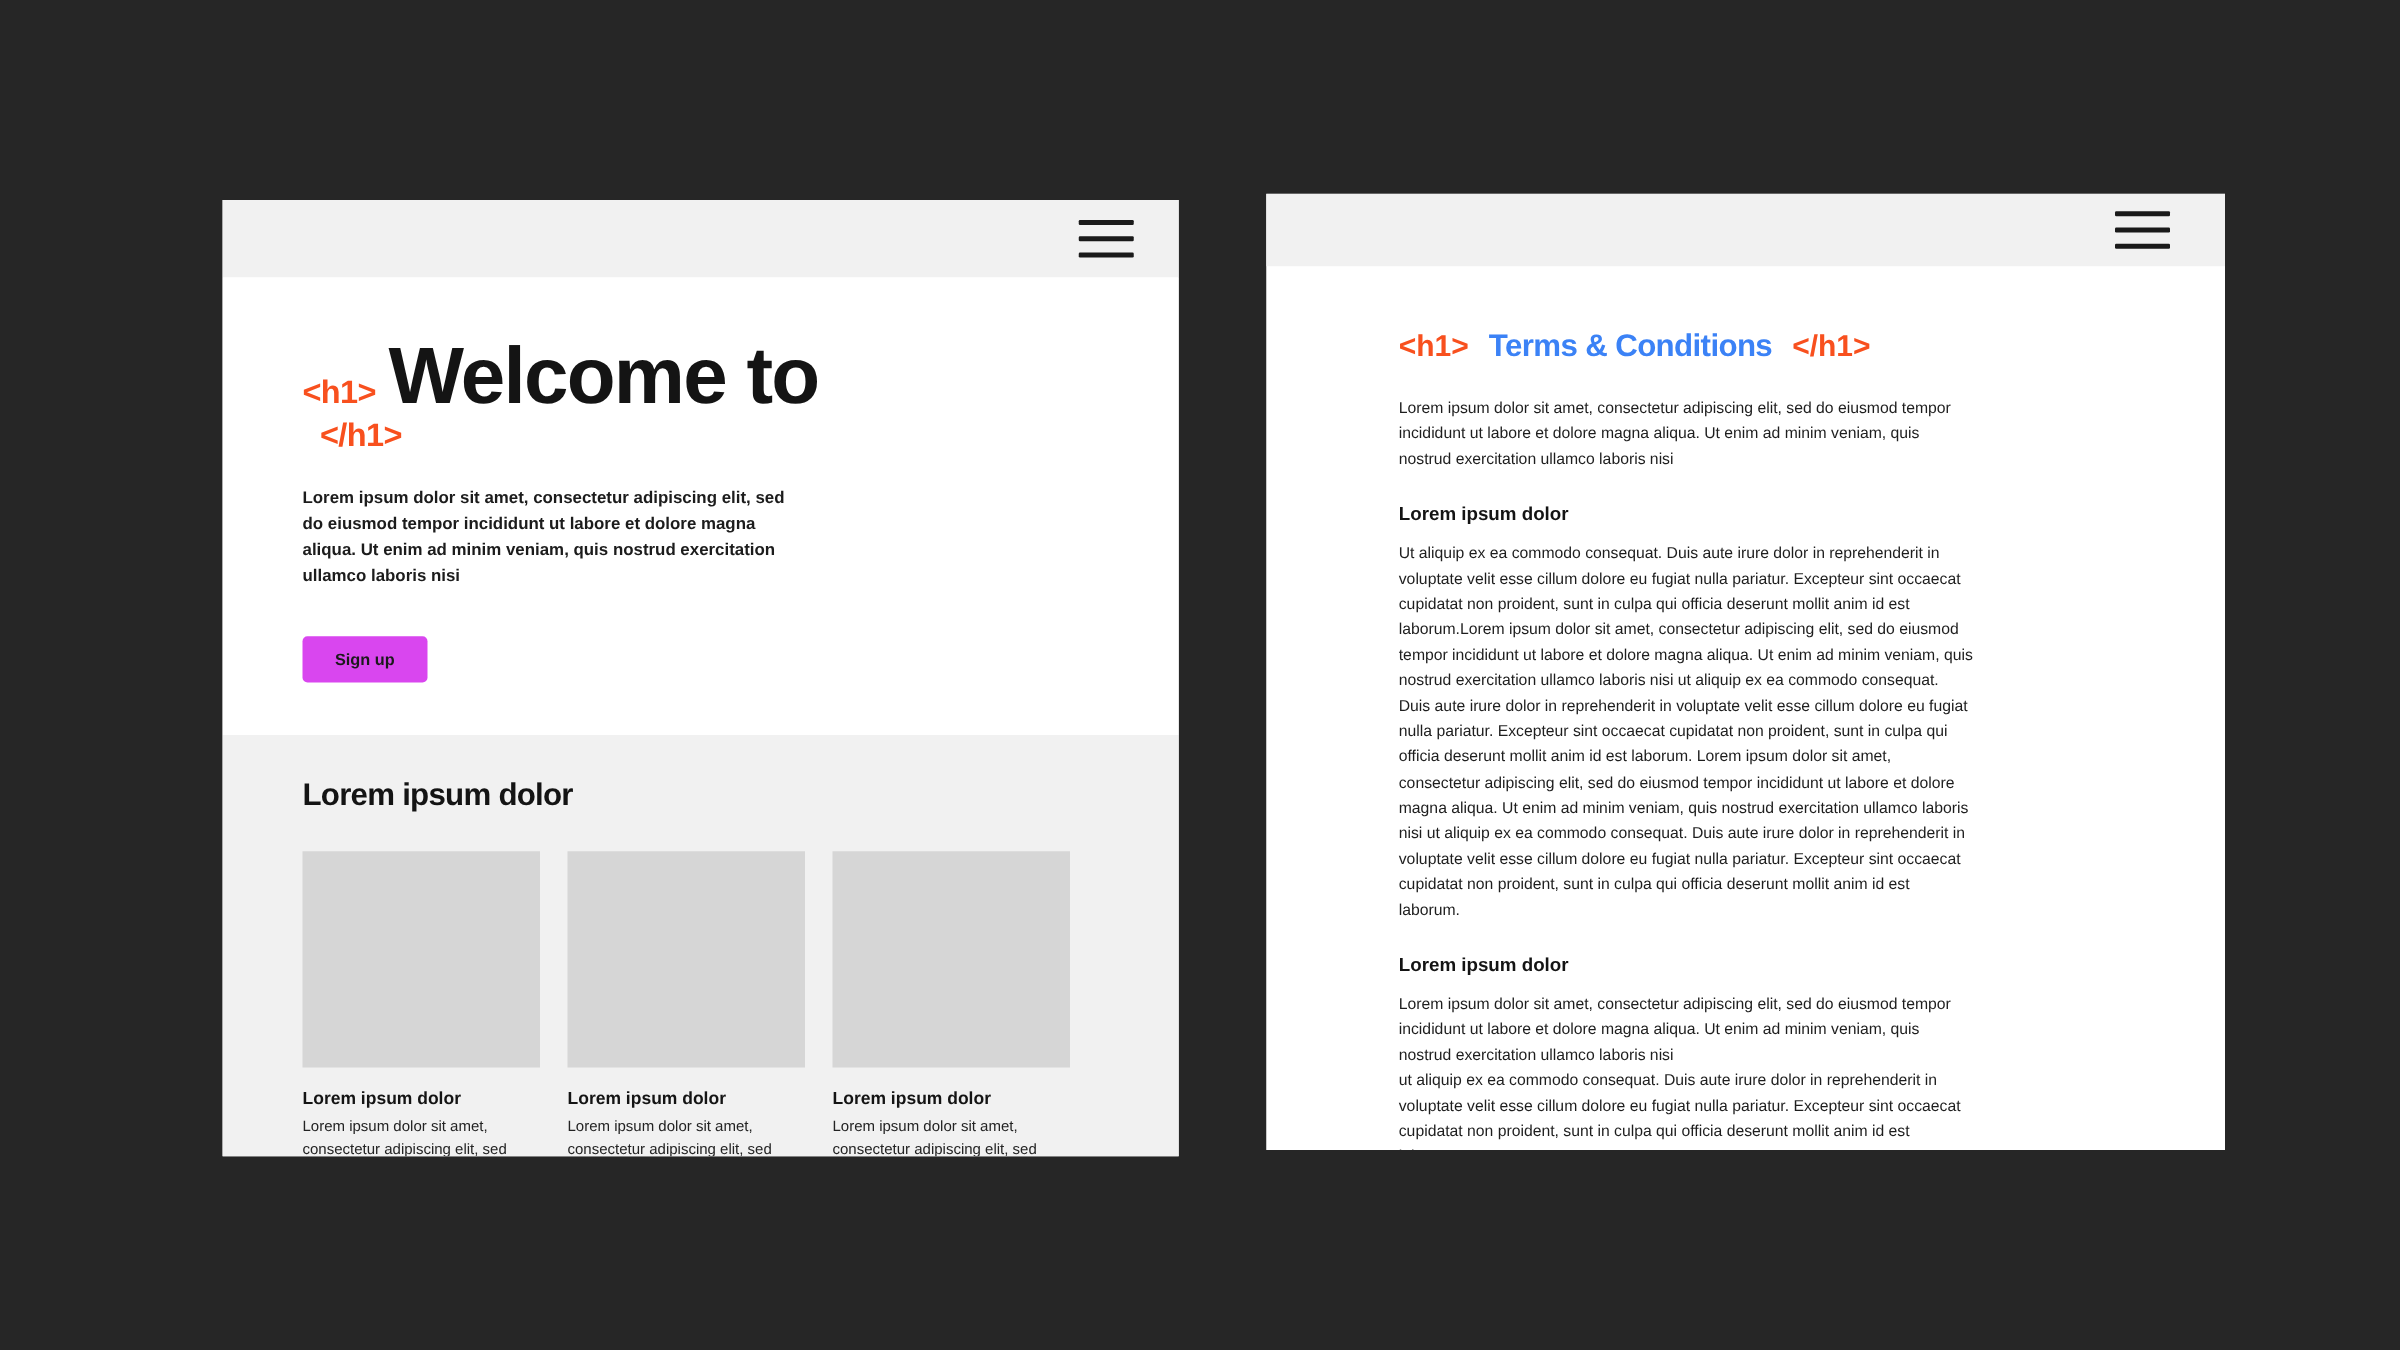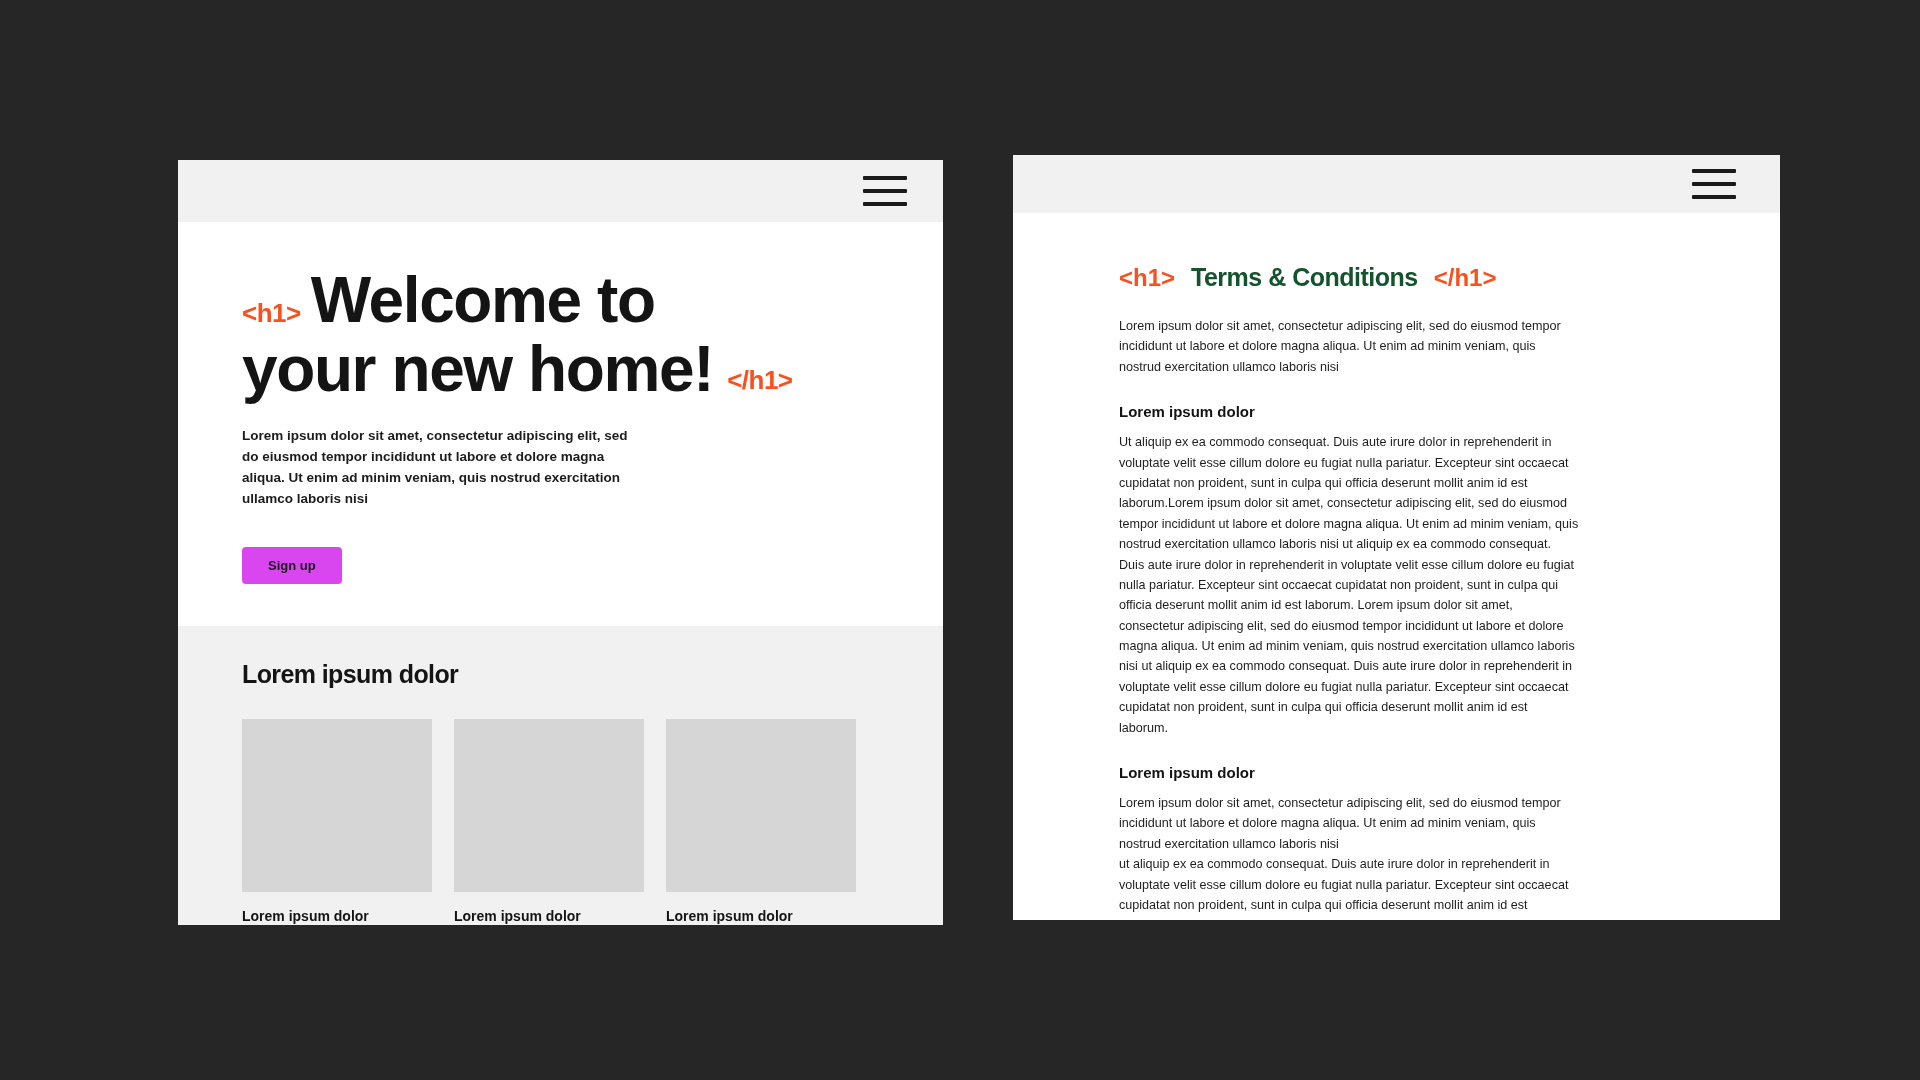--- a/index.html
+++ b/index.html
@@ -167,21 +167,21 @@
     box-sizing: border-box;
   }
   .doc-h1-line {
     display: flex;
     align-items: baseline;
     margin-bottom: 24px;
   }
   .doc-title {
     font-size: 25px;
     font-weight: 700;
-    color: #14532d;
+    color: #3b82f6;
     letter-spacing: -0.5px;
     margin: 0 16px;
   }
   .doc-tag {
     color: #f8501e;
     font-size: 24px;
     font-weight: 700;
   }
   .doc-p {
     font-size: 12.6px;
@@ -218,21 +218,20 @@
           <span></span>
       </div>
     </div>
 
     <div class="hero">
       <div class="h1-line">
         <span class="tag tag-open-a">&lt;h1&gt;</span>
         <h1 class="hero-title">Welcome to</h1>
       </div>
       <div class="h1-line">
-        <h1 class="hero-title">your new home!</h1>
         <span class="tag tag-close-a">&lt;/h1&gt;</span>
       </div>
       <p class="hero-body">Lorem ipsum dolor sit amet, consectetur adipiscing elit, sed do eiusmod tempor incididunt ut labore et dolore magna aliqua. Ut enim ad minim veniam, quis nostrud exercitation ullamco laboris nisi</p>
       <button class="signup">Sign up</button>
     </div>
 
     <div class="cards-section">
       <h2 class="section-title">Lorem ipsum dolor</h2>
       <div class="card-row">
 

